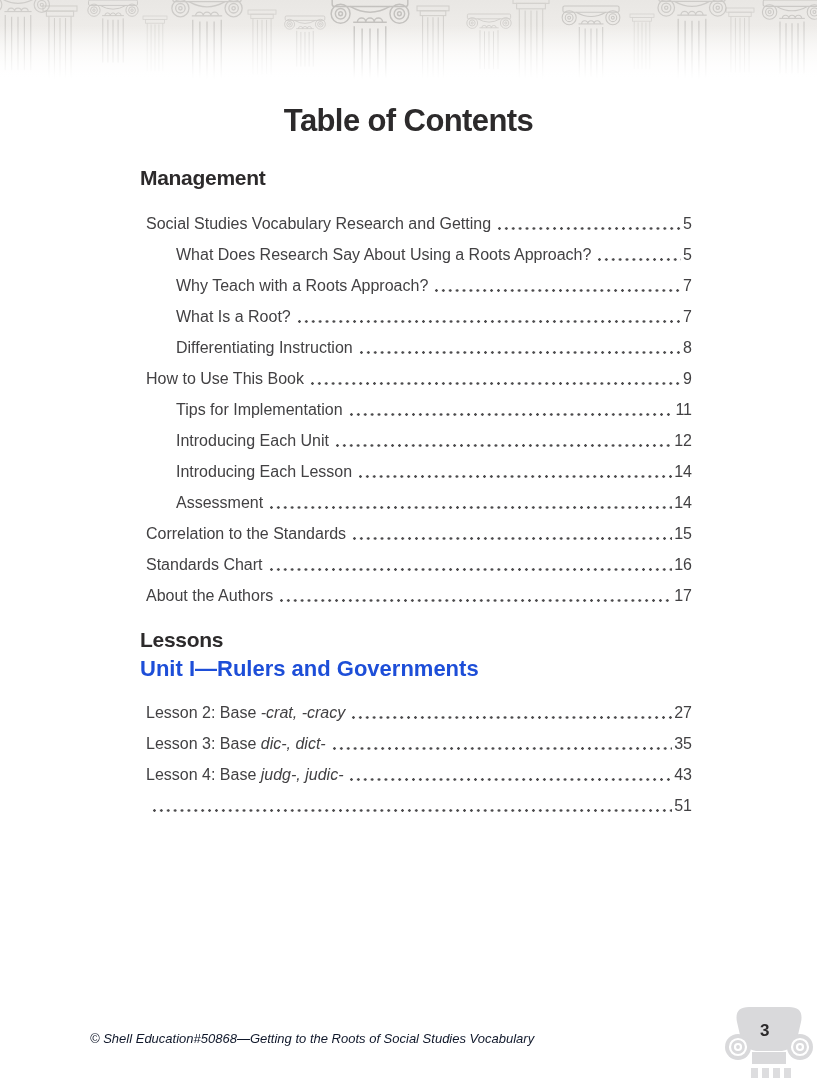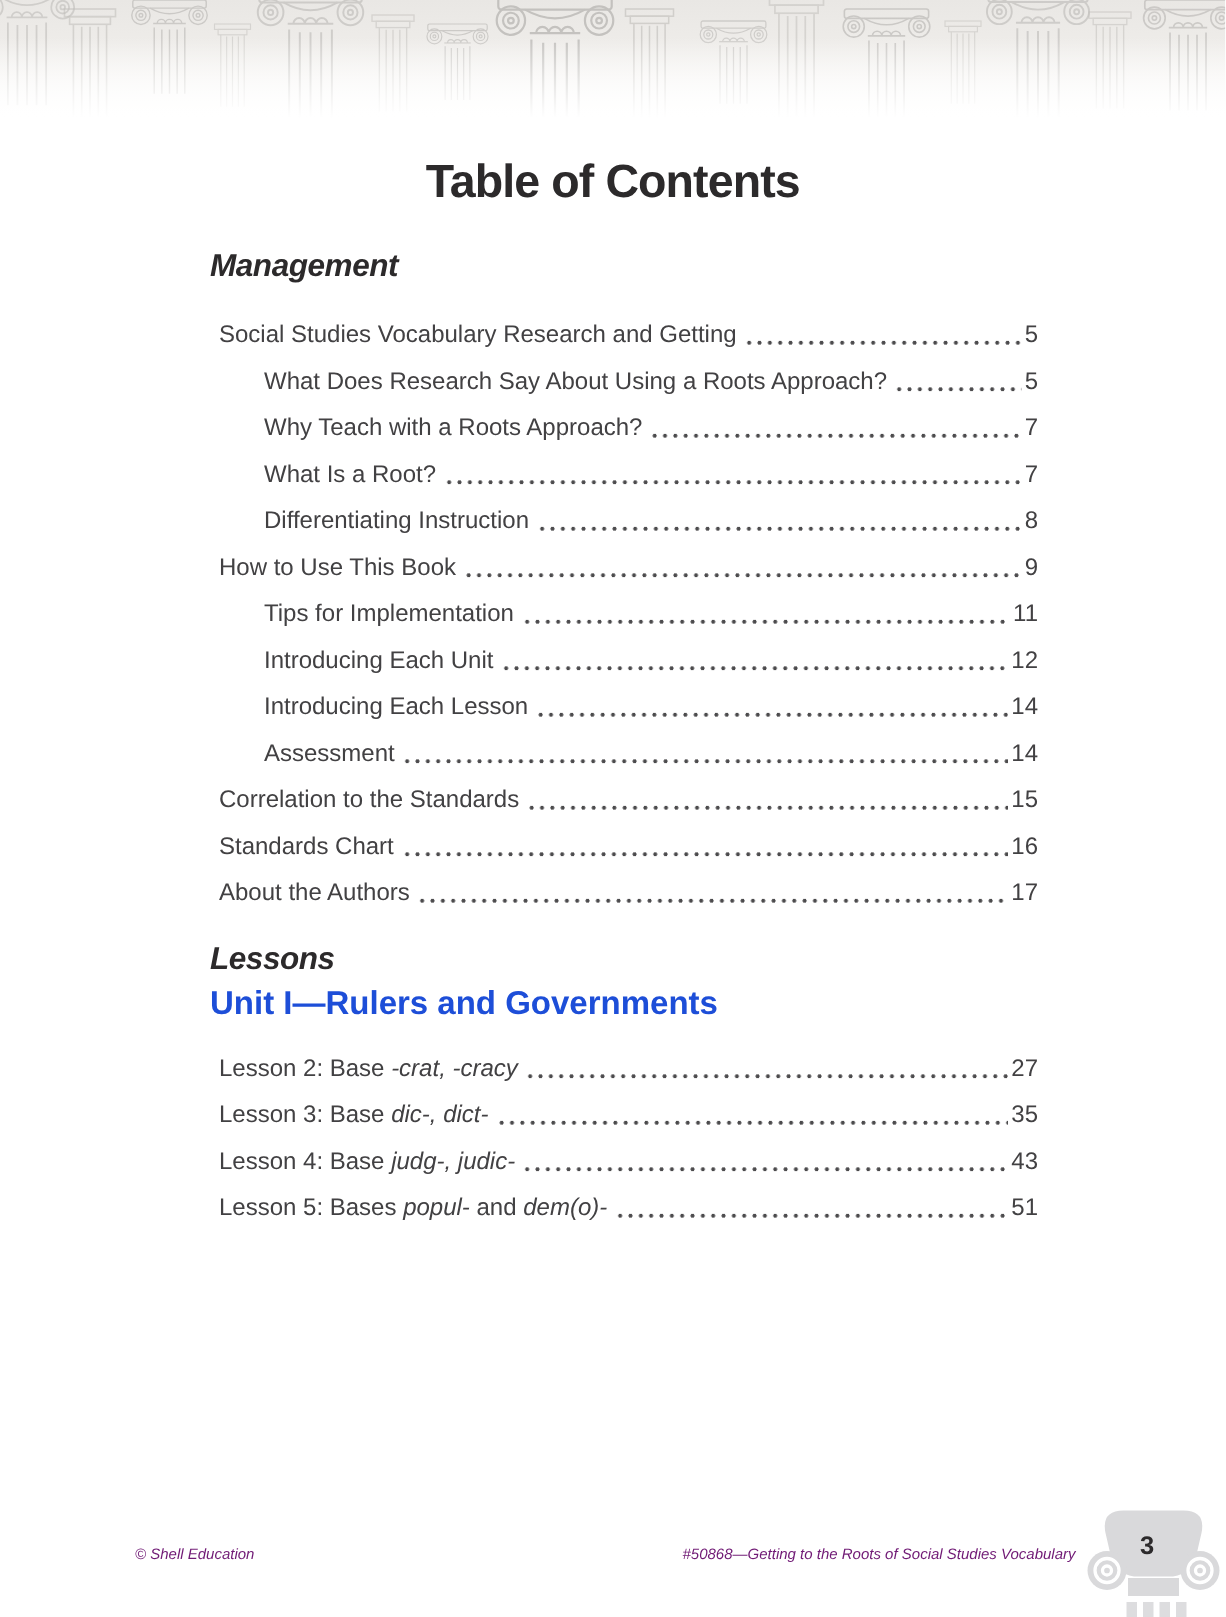--- a/index.html
+++ b/index.html
@@ -47,21 +47,20 @@
     position: absolute;
     left: 140px;
     top: 166px;
     width: 552px;
   }
   .section-heading {
     font-size: 21px;
     font-weight: 700;
     letter-spacing: -0.3px;
     color: #2c2a2b;
-    font-style: italic;
   }
   .entries { margin-top: 12px; }
   .toc-row {
     display: flex;
     align-items: flex-end;
     height: 31px;
     font-size: 16px;
     color: #424143;
   }
   .toc-row.indent-1 { padding-left: 6px; }
@@ -88,24 +87,23 @@
   }
   .lessons-section .entries { margin-top: 9px; }
 
   
   .footer {
     position: absolute;
     left: 90px;
     right: 100px;
     top: 1031px;
     display: flex;
-    justify-content: space-between;
-    font-size: 10px;
+    font-size: 13px;
     font-style: italic;
-    color: #701a75;
+    color: #0f172a;
   }
 
   .page-badge {
     position: absolute;
     right: 0; bottom: 0;
     width: 96px; height: 84px;
   }
   .page-badge svg { position: absolute; inset: 0; }
   .page-num {
     position: absolute;
@@ -250,21 +248,20 @@
             <span class="toc-label"><span>Lesson 3: Base </span><em>dic-, dict-</em></span>
             <span class="leader"></span>
             <span class="toc-page">35</span>
           </div>
           <div class="toc-row indent-1">
             <span class="toc-label"><span>Lesson 4: Base </span><em>judg-, judic-</em></span>
             <span class="leader"></span>
             <span class="toc-page">43</span>
           </div>
           <div class="toc-row indent-1">
-            <span class="toc-label"><span>Lesson 5: Bases </span><em>popul-</em><span> and </span><em>dem(o)-</em></span>
             <span class="leader"></span>
             <span class="toc-page">51</span>
           </div>
         </div>
     </section>
 
   </main>
 
   <footer class="footer">
     <span>© Shell Education</span>

